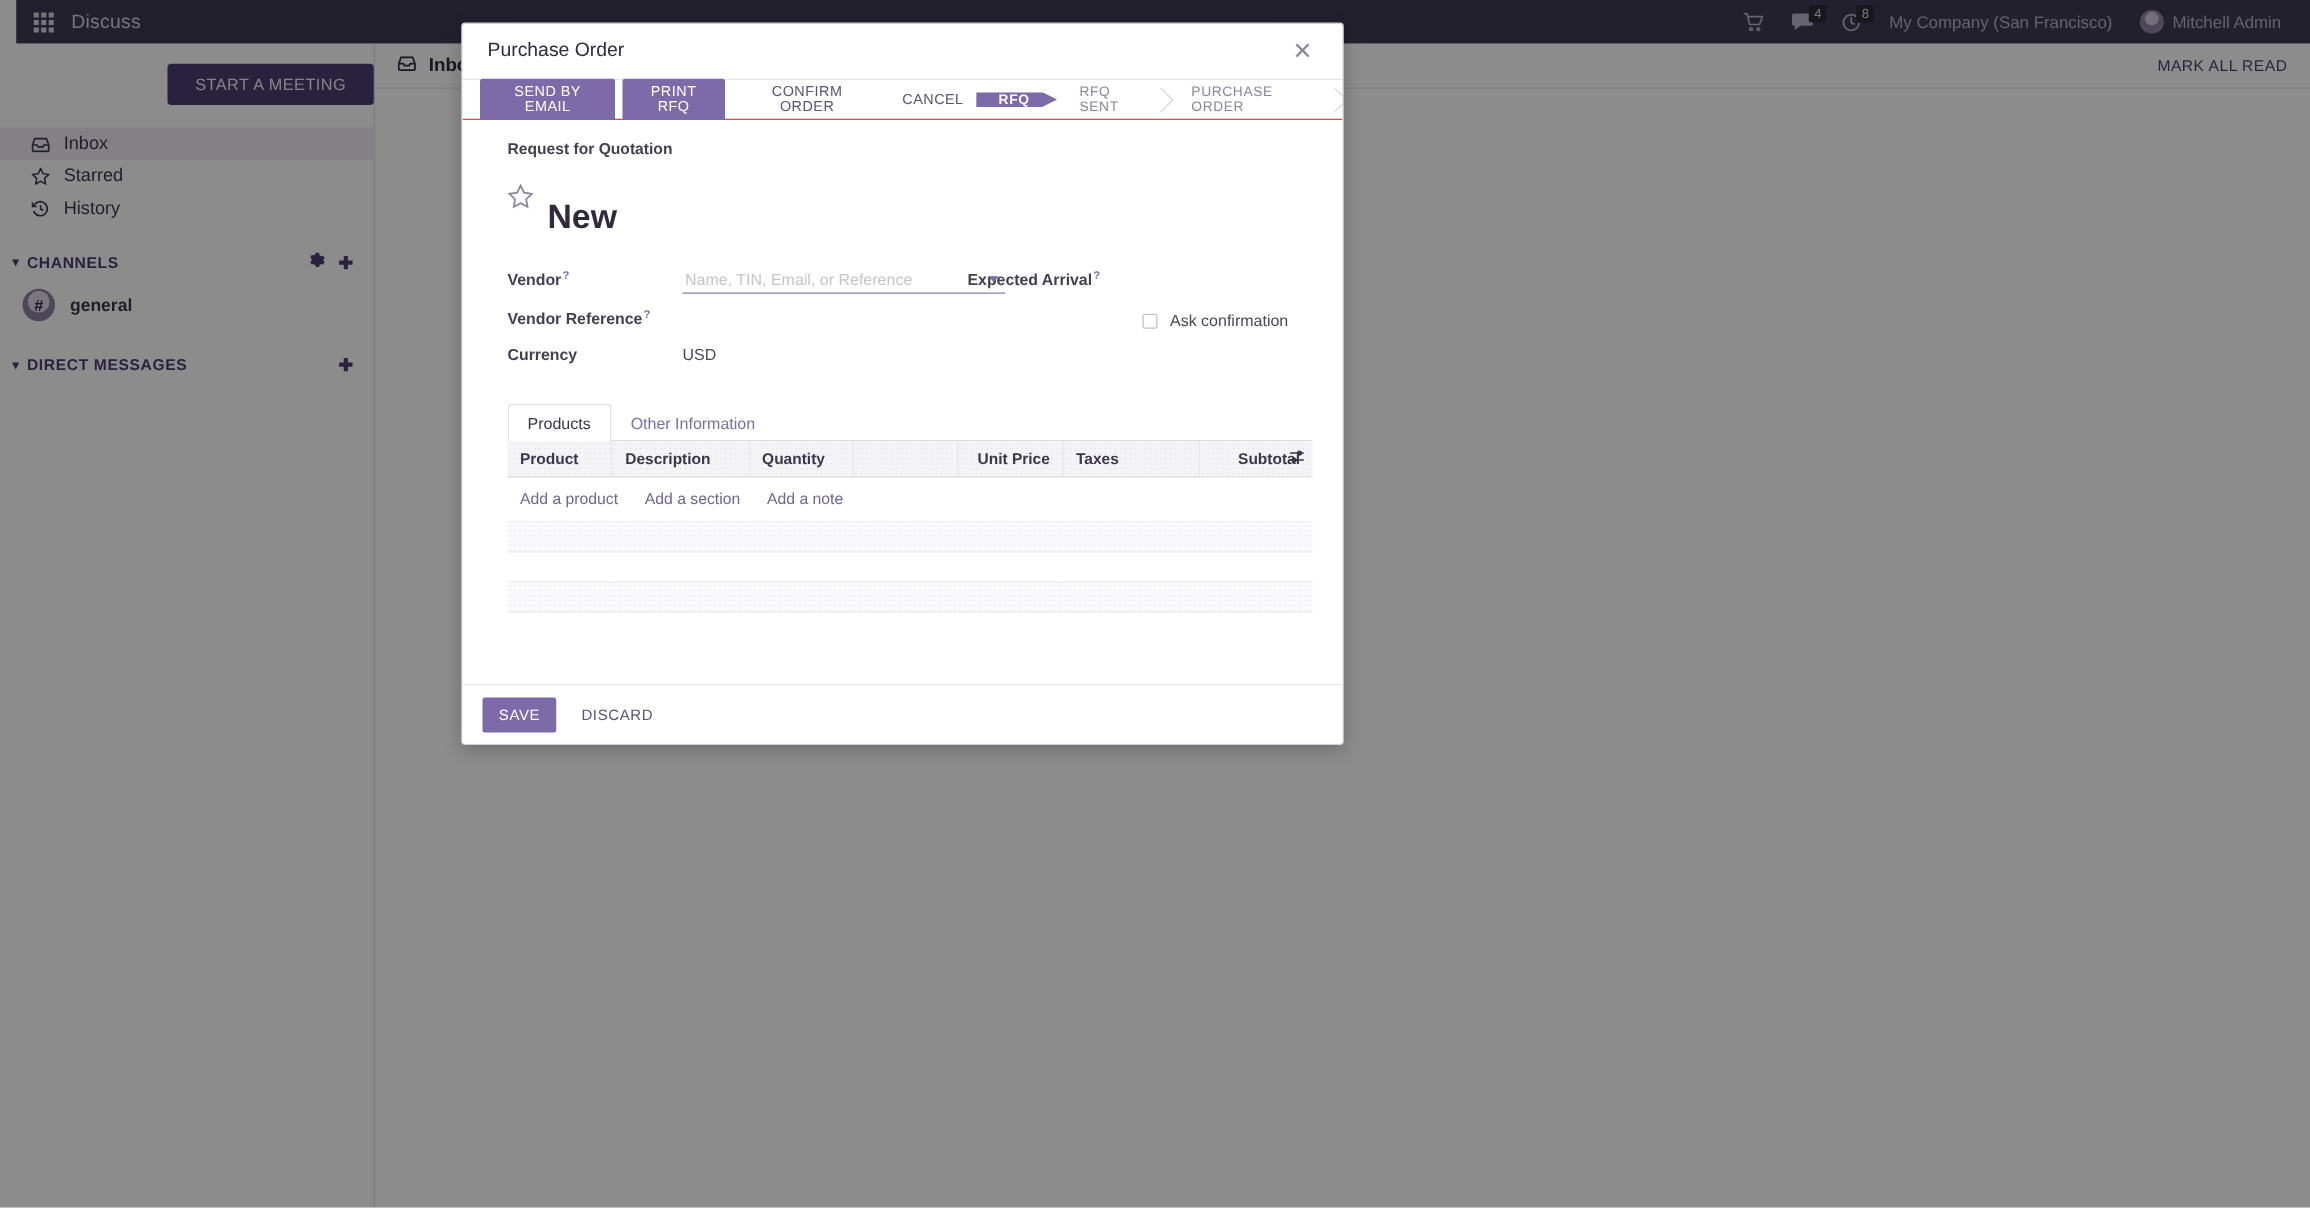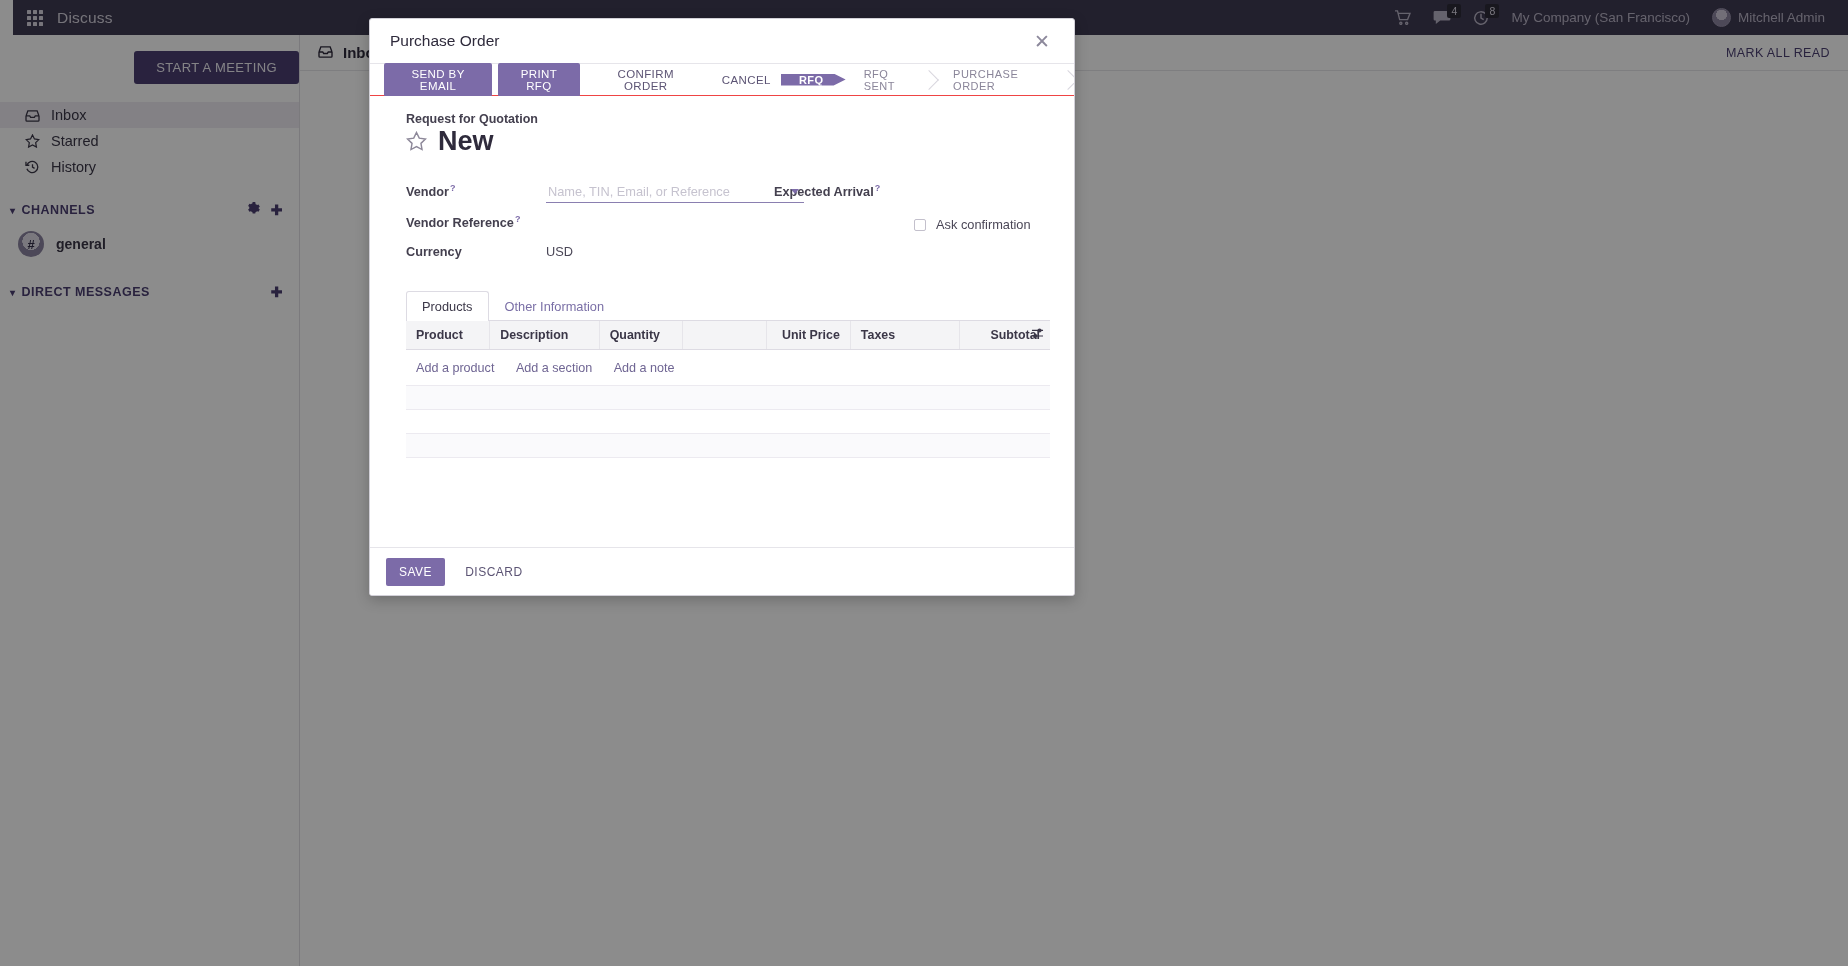--- a/index.html
+++ b/index.html
@@ -99,21 +99,21 @@
     clip-path: polygon(0 0, calc(100% - 12px) 0, 100% 50%, calc(100% - 12px) 100%, 0 100%);
     padding-right: 22px;
   }
 
   .modal-body { flex: 1; overflow: hidden; background: #fff; position: relative; }
   .sheet { padding: 16px 24px 0 36px; }
 
   .rfq-label { font-size: 12.5px; font-weight: bold; color: #44404f; margin-bottom: 2px; }
   .title-row { display: flex; align-items: center; gap: 11px; margin-bottom: 22px; }
   .star-ico { width: 21px; height: 21px; color: #8d8899; flex: 0 0 auto; }
-  .rec-title { font-size: 27px; font-weight: bold; color: #2f2b3c; line-height: 1; }
+  .rec-title { font-size: 27px; font-weight: bold; color: #2f2b3c; line-height: 1; margin-top: 32px; }
 
   .form-cols { display: flex; gap: 0; }
   .col { width: 50%; }
   .col.right { padding-left: 46px; }
   .frow { display: flex; align-items: flex-start; min-height: 30px; margin-bottom: 1px; }
   .flabel { width: 140px; flex: 0 0 140px; font-size: 12.7px; font-weight: bold; color: #44404f; padding-top: 6px; }
   .flabel .qm { color: #7c6ba8; font-size: 9px; vertical-align: super; margin-left: 1px; }
   .fval { flex: 1; padding-top: 5px; font-size: 12.8px; color: #4b4757; }
   .input-underline {
     width: 258px; border: none; border-bottom: 1px solid #8a7fb0; background: transparent;

